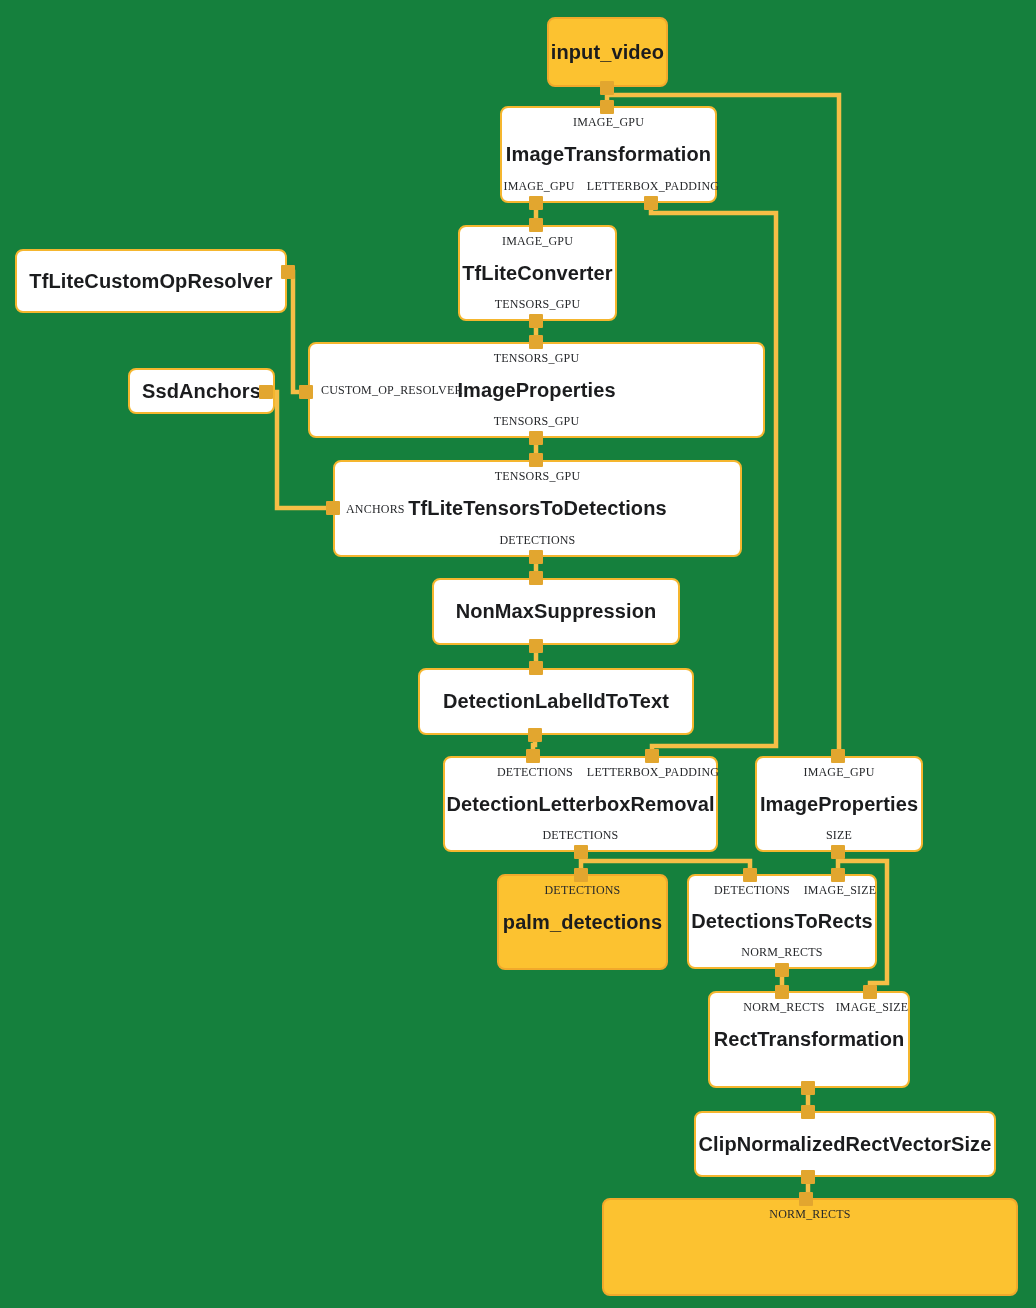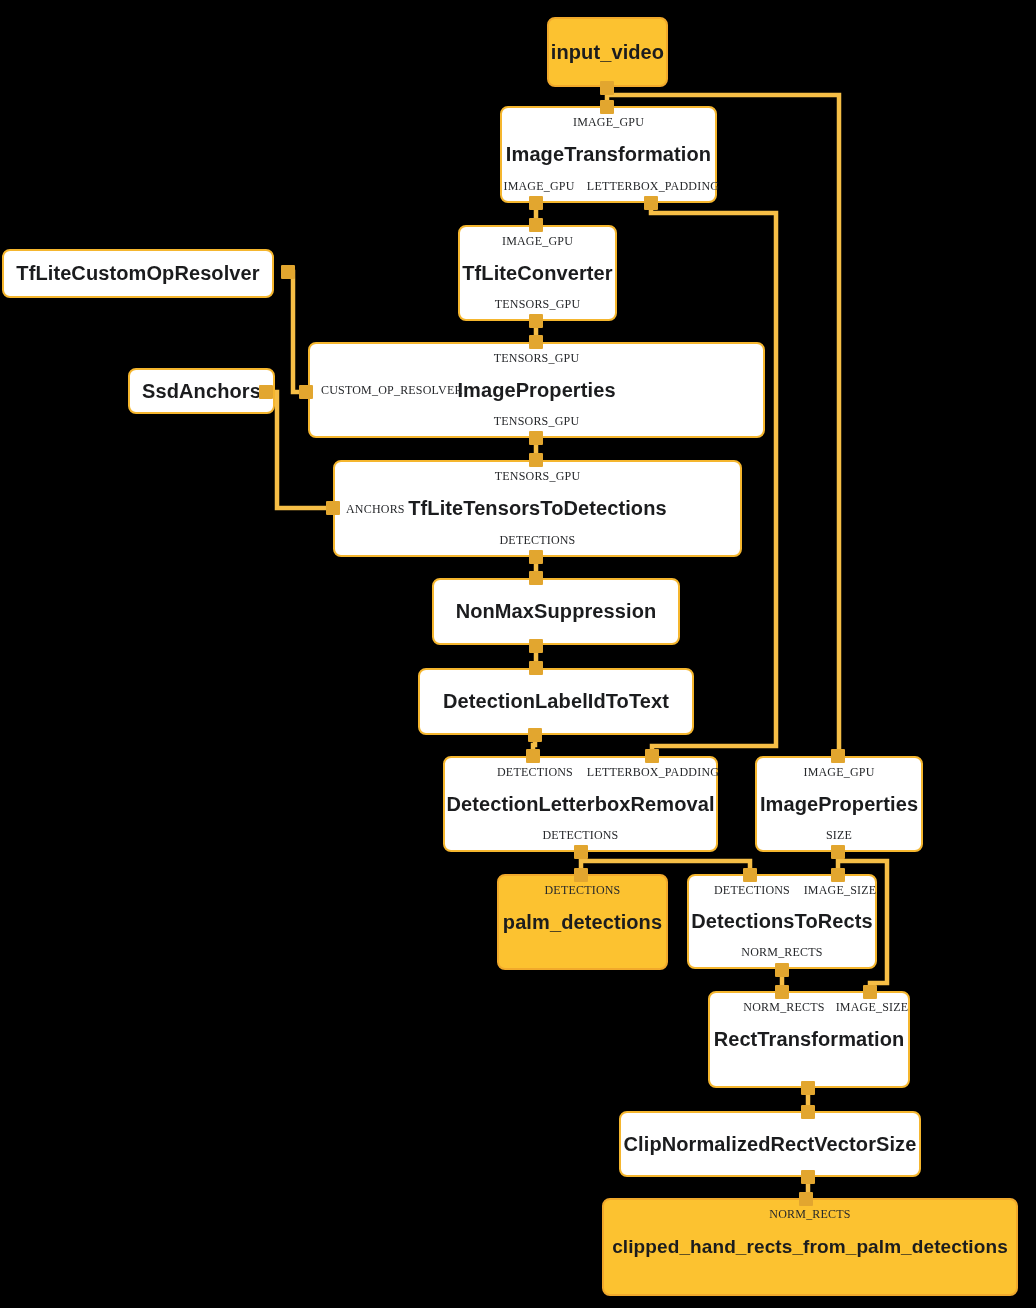--- a/index.html
+++ b/index.html
@@ -1,16 +1,16 @@
 <!DOCTYPE html>
 <html><head>
 <meta charset="utf-8">
 <style>
   html,body{margin:0;padding:0;background:#ffffff;}
-  #canvas{position:relative;width:1036px;height:1308px;background:#000000;overflow:hidden;
+  #canvas{position:relative;width:1036px;height:1308px;background:#15803d;overflow:hidden;
           font-family:"Liberation Sans",sans-serif;}
   svg.layer{position:absolute;left:0;top:0;pointer-events:none;}
   #edges-layer{z-index:1;}
   #ports-layer{z-index:3;}
   .node{position:absolute;z-index:2;background:#ffffff;border:2px solid #F5B62E;border-radius:8px;
         box-sizing:border-box;display:flex;align-items:center;justify-content:center;}
   .node.packet{background:#FCC230;border-color:#F1A92B;}
   .title{font-weight:700;font-size:20px;color:#1B1C1E;letter-spacing:.1px;white-space:nowrap;}
   .title-sm{font-size:19px;}
   .plabel{position:absolute;font-size:12px;font-weight:400;color:#26282B;letter-spacing:.2px;white-space:nowrap;font-family:Liberation Serif, serif;}
@@ -58,21 +58,21 @@
     <span class="plabel bottom at" style="left:37px">IMAGE_GPU</span>
     <span class="plabel bottom at" style="left:151px">LETTERBOX_PADDING</span>
   </div>
 
   <div class="node" style="left:458px;top:225px;width:159px;height:96px">
     <span class="plabel top cx">IMAGE_GPU</span>
     <span class="title">TfLiteConverter</span>
     <span class="plabel bottom cx">TENSORS_GPU</span>
   </div>
 
-  <div class="node" style="left:2px;top:249px;width:272px;height:49px">
+  <div class="node" style="left:15px;top:249px;width:272px;height:64px">
     <span class="title">TfLiteCustomOpResolver</span>
   </div>
 
   <div class="node" style="left:128px;top:368px;width:147px;height:46px">
     <span class="title">SsdAnchors</span>
   </div>
 
   <div class="node" style="left:308px;top:342px;width:457px;height:96px">
     <span class="plabel top cx">TENSORS_GPU</span>
     <span class="plabel left-mid">CUSTOM_OP_RESOLVER</span>
@@ -119,27 +119,26 @@
     <span class="title">DetectionsToRects</span>
     <span class="plabel bottom cx">NORM_RECTS</span>
   </div>
 
   <div class="node" style="left:708px;top:991px;width:202px;height:97px">
     <span class="plabel top at" style="left:74px">NORM_RECTS</span>
     <span class="plabel top at" style="left:162px">IMAGE_SIZE</span>
     <span class="title">RectTransformation</span>
   </div>
 
-  <div class="node" style="left:619px;top:1111px;width:302px;height:66px">
+  <div class="node" style="left:694px;top:1111px;width:302px;height:66px">
     <span class="title">ClipNormalizedRectVectorSize</span>
   </div>
 
   <div class="node packet" style="left:602px;top:1198px;width:416px;height:98px">
     <span class="plabel top cx">NORM_RECTS</span>
-    <span class="title title-sm">clipped_hand_rects_from_palm_detections</span>
   </div>
 
   <svg id="ports-layer" class="layer" width="1036" height="1308">
     <g fill="#E2A62F">
       <rect x="600" y="81" width="14" height="14" rx="1"></rect>
       <rect x="600" y="100" width="14" height="14" rx="1"></rect>
       <rect x="529" y="196" width="14" height="14" rx="1"></rect>
       <rect x="644" y="196" width="14" height="14" rx="1"></rect>
       <rect x="529" y="218" width="14" height="14" rx="1"></rect>
       <rect x="529" y="314" width="14" height="14" rx="1"></rect>

